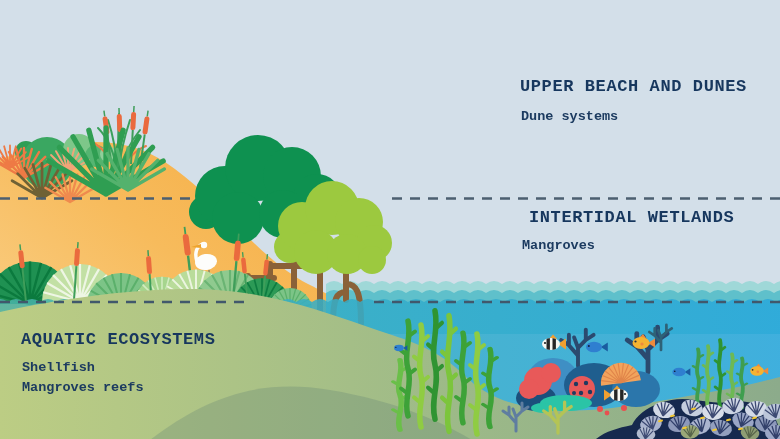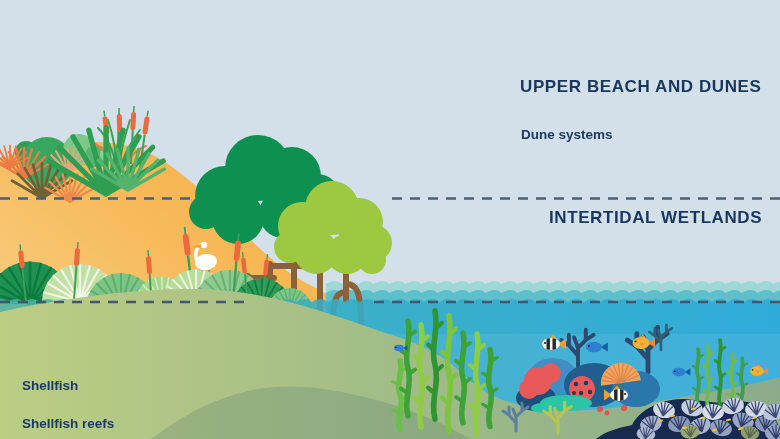--- a/index.html
+++ b/index.html
@@ -1,27 +1,27 @@
 <!DOCTYPE html>
 <html><head>
 <meta charset="utf-8">
 <style>
   html,body{margin:0;padding:0;background:#ffffff;}
   .stage{
     position:relative;width:780px;height:439px;overflow:hidden;
-    font-family:Liberation Sans, sans-serif;background:#7dd3fc;
+    font-family:Liberation Mono, monospace;background:#7dd3fc;
   }
   .stage svg{position:absolute;left:0;top:0;display:block;}
   .label{position:absolute;color:#17375e;}
   .zone-title{
     font-size:17px;font-weight:700;letter-spacing:0.6px;color:#17375e;
     white-space:nowrap;
   }
   .zone-items{font-size:13.5px;font-weight:700;line-height:19.5px;color:#1c3b60;}
-  .zone-items div{white-space:nowrap;margin-top:18px;}
+  .zone-items div{white-space:nowrap;}
 </style>
 </head>
 <body>
 
 <div class="stage">
 
 <svg width="780" height="439" viewBox="0 0 780 439" aria-hidden="true">
   <defs>
     <linearGradient id="duneG" x1="1" y1="0" x2="0" y2="1">
       <stop offset="0" stop-color="#f5ab3f"></stop>
@@ -288,22 +288,24 @@
     <use href="#yellowfish" transform="translate(757,371) scale(0.8)"></use>
     <use href="#bluefish" transform="translate(399,348) scale(0.7)" color="#3fb39b"></use>
   </g>
 </svg>
 
   <div class="label zone-title" style="left:520px;top:77px">UPPER BEACH AND DUNES</div>
   <div class="label zone-items" style="left:521px;top:107px">
     <div>Dune systems</div>
   </div>
 
-  <div class="label zone-title" style="left:549px;top:208px">INTERTIDAL WETLANDS</div>
+  <div class="label zone-title" style="left:529px;top:208px">INTERTIDAL WETLANDS</div>
   <div class="label zone-items" style="left:522px;top:236px">
+    <div>Mangroves</div>
   </div>
 
+  <div class="label zone-title" style="left:21px;top:330px">AQUATIC ECOSYSTEMS</div>
   <div class="label zone-items" style="left:22px;top:358px">
     <div>Shellfish</div>
-    <div>Shellfish reefs</div>
+    <div>Mangroves reefs</div>
   </div>
 
 </div>
 
 </body></html>

